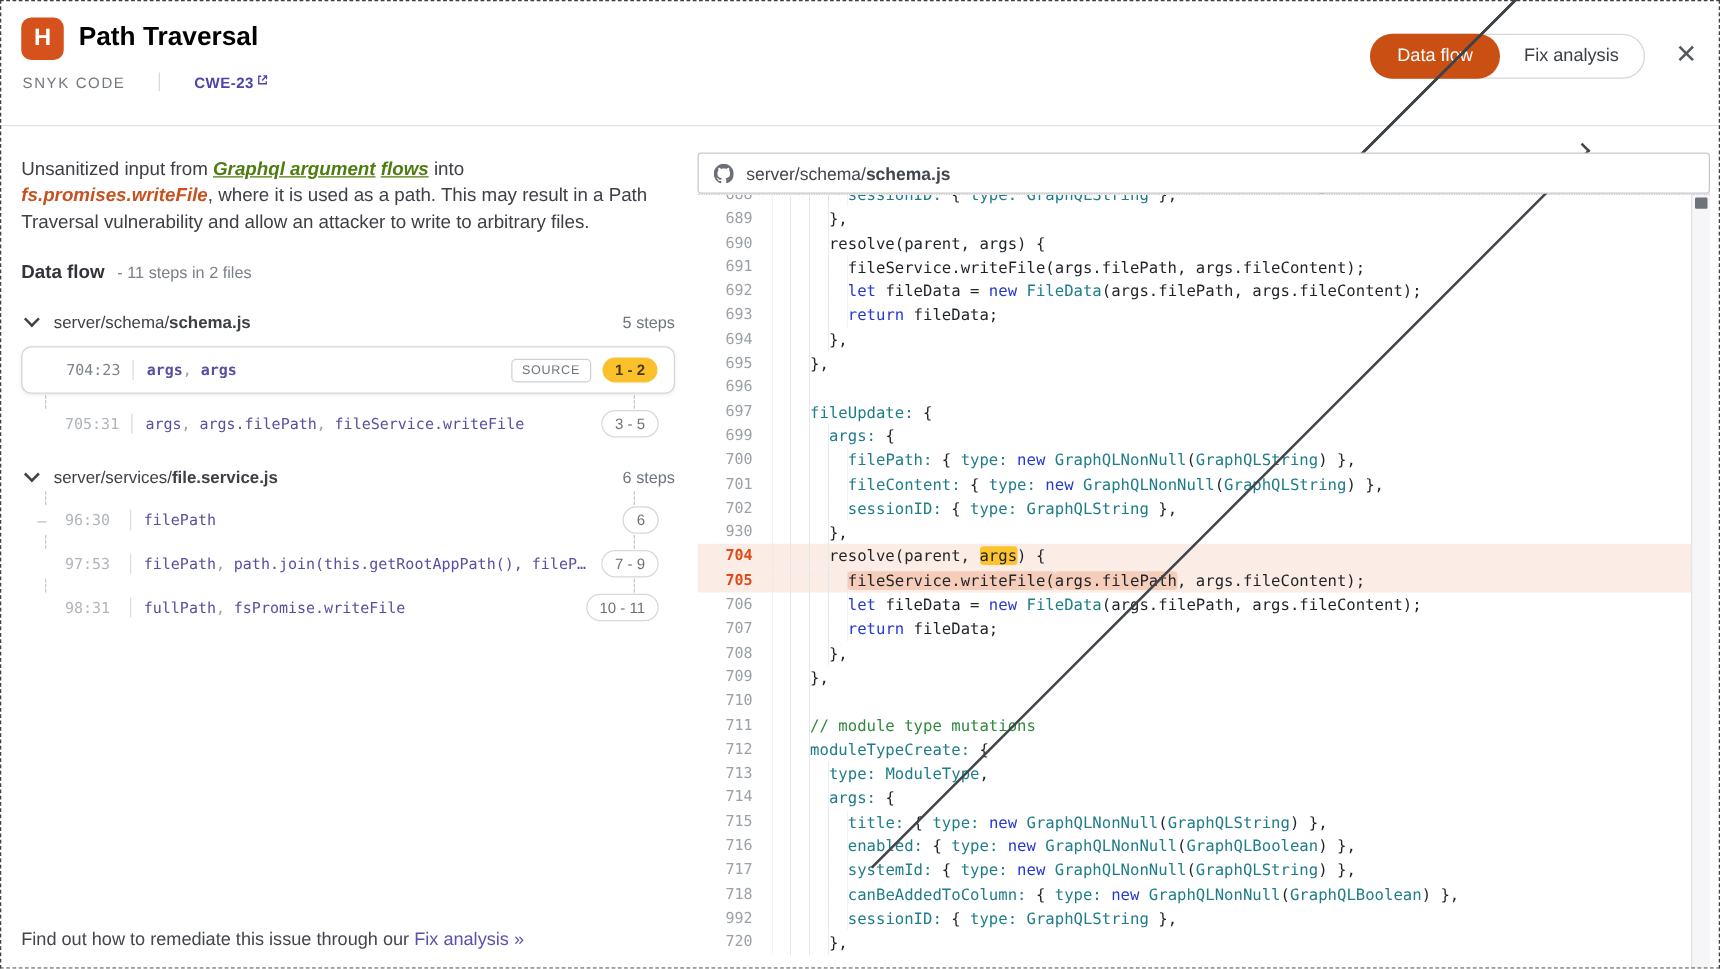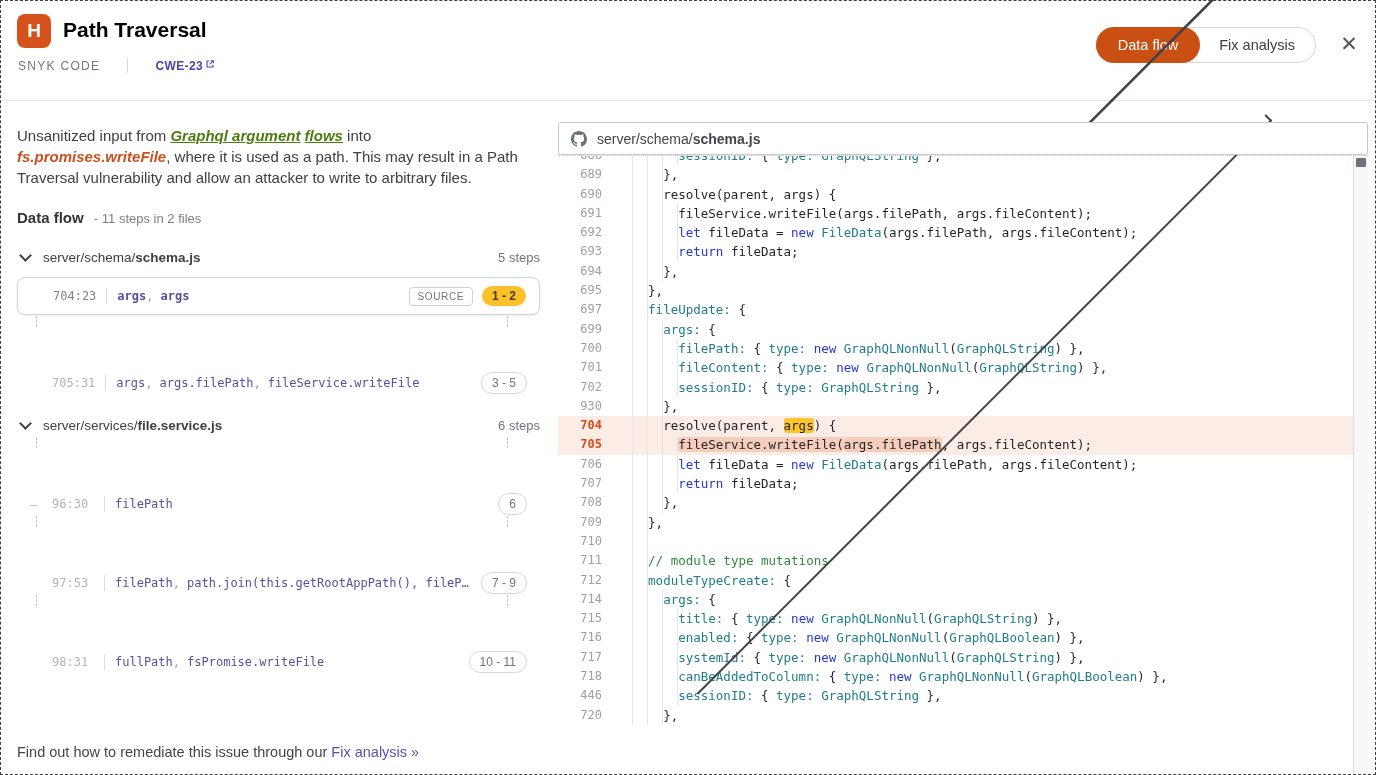--- a/index.html
+++ b/index.html
@@ -41,21 +41,21 @@
 
   .chev{display:inline-block;width:7px;height:7px;border-right:2px solid #3f434b;border-bottom:2px solid #3f434b;}
   .chev.right{transform:rotate(-45deg);}
   .chev.down{transform:rotate(45deg);margin-left:4px;margin-top:-3px;}
   .chev-cell{flex:0 0 12px;display:flex;align-items:center;}
   .dashm{color:#b4b8bd;font-size:13px;flex:0 0 12px;}
 
   .step-card{display:flex;align-items:center;height:36px;border:1px solid #d5d5d8;border-radius:8px;
              box-shadow:0 1px 3px rgba(0,0,0,.09);background:#fff;margin-top:9px;padding:0 13px;
              position:relative;z-index:2;cursor:pointer;justify-content:flex-end;}
-  .step-row{display:flex;align-items:center;height:22px;padding:0 13px;cursor:pointer;margin-top:44px;}
+  .step-row{display:flex;align-items:center;height:22px;padding:0 13px;cursor:pointer;}
   .loc{font-family:"DejaVu Sans Mono",monospace;font-size:12px;color:#b0b5bb;margin-left:10px;min-width:42px;}
   .step-card .loc{color:#7d838d;}
   .vdiv{width:1px;height:16px;background:#dcdcdf;margin:0 10px;flex:0 0 1px;}
   .tok{font-family:"DejaVu Sans Mono",monospace;font-size:12px;color:#57509f;white-space:pre;}
   .step-card .tok{font-weight:bold;}
   .comma{font-family:"DejaVu Sans Mono",monospace;font-size:12px;color:#9aa0a6;margin-right:7px;}
   .src-badge{border:1px solid #cdd2d7;border-radius:4px;color:#6f7680;font-size:10px;letter-spacing:.6px;
              padding:3px 8px;margin-right:9px;background:#fff;}
   .badge{font-size:12px;border-radius:12px;padding:3px 10px;white-space:nowrap;}
   .badge.amber{background:#fbc12d;color:#4d3a00;font-weight:bold;}
@@ -258,20 +258,24 @@
             </div>
             <div class="code-row">
               <div class="ln">694</div>
               <div class="cl"><span class="ind" style="width: 6ch;"></span><span class="pl">},</span></div>
             </div>
             <div class="code-row">
               <div class="ln">695</div>
               <div class="cl"><span class="ind" style="width: 4ch;"></span><span class="pl">},</span></div>
             </div>
             <div class="code-row">
+              <div class="ln">696</div>
+              <div class="cl"><span class="ind" style="width: 4ch;"></span></div>
+            </div>
+            <div class="code-row">
               <div class="ln">697</div>
               <div class="cl"><span class="ind" style="width: 4ch;"></span><span class="pr">fileUpdate:</span><span class="pl"> {</span></div>
             </div>
             <div class="code-row">
               <div class="ln">699</div>
               <div class="cl"><span class="ind" style="width: 6ch;"></span><span class="pr">args:</span><span class="pl"> {</span></div>
             </div>
             <div class="code-row">
               <div class="ln">700</div>
               <div class="cl"><span class="ind" style="width: 8ch;"></span><span class="pr">filePath:</span><span class="pl"> { </span><span class="pr">type:</span><span class="pl"> </span><span class="kw">new</span><span class="pl"> </span><span class="pr">GraphQLNonNull</span><span class="pl">(</span><span class="pr">GraphQLString</span><span class="pl">) },</span></div>
@@ -318,41 +322,45 @@
             </div>
             <div class="code-row">
               <div class="ln">711</div>
               <div class="cl"><span class="ind" style="width: 4ch;"></span><span class="cm">// module type mutations</span></div>
             </div>
             <div class="code-row">
               <div class="ln">712</div>
               <div class="cl"><span class="ind" style="width: 4ch;"></span><span class="pr">moduleTypeCreate:</span><span class="pl"> {</span></div>
             </div>
             <div class="code-row">
+              <div class="ln">713</div>
+              <div class="cl"><span class="ind" style="width: 6ch;"></span><span class="pr">type:</span><span class="pl"> </span><span class="pr">ModuleType</span><span class="pl">,</span></div>
+            </div>
+            <div class="code-row">
               <div class="ln">714</div>
               <div class="cl"><span class="ind" style="width: 6ch;"></span><span class="pr">args:</span><span class="pl"> {</span></div>
             </div>
             <div class="code-row">
               <div class="ln">715</div>
               <div class="cl"><span class="ind" style="width: 8ch;"></span><span class="pr">title:</span><span class="pl"> { </span><span class="pr">type:</span><span class="pl"> </span><span class="kw">new</span><span class="pl"> </span><span class="pr">GraphQLNonNull</span><span class="pl">(</span><span class="pr">GraphQLString</span><span class="pl">) },</span></div>
             </div>
             <div class="code-row">
               <div class="ln">716</div>
               <div class="cl"><span class="ind" style="width: 8ch;"></span><span class="pr">enabled:</span><span class="pl"> { </span><span class="pr">type:</span><span class="pl"> </span><span class="kw">new</span><span class="pl"> </span><span class="pr">GraphQLNonNull</span><span class="pl">(</span><span class="pr">GraphQLBoolean</span><span class="pl">) },</span></div>
             </div>
             <div class="code-row">
               <div class="ln">717</div>
               <div class="cl"><span class="ind" style="width: 8ch;"></span><span class="pr">systemId:</span><span class="pl"> { </span><span class="pr">type:</span><span class="pl"> </span><span class="kw">new</span><span class="pl"> </span><span class="pr">GraphQLNonNull</span><span class="pl">(</span><span class="pr">GraphQLString</span><span class="pl">) },</span></div>
             </div>
             <div class="code-row">
               <div class="ln">718</div>
               <div class="cl"><span class="ind" style="width: 8ch;"></span><span class="pr">canBeAddedToColumn:</span><span class="pl"> { </span><span class="pr">type:</span><span class="pl"> </span><span class="kw">new</span><span class="pl"> </span><span class="pr">GraphQLNonNull</span><span class="pl">(</span><span class="pr">GraphQLBoolean</span><span class="pl">) },</span></div>
             </div>
             <div class="code-row">
-              <div class="ln">446</div>
+              <div class="ln">992</div>
               <div class="cl"><span class="ind" style="width: 8ch;"></span><span class="pr">sessionID:</span><span class="pl"> { </span><span class="pr">type:</span><span class="pl"> </span><span class="pr">GraphQLString</span><span class="pl"> },</span></div>
             </div>
             <div class="code-row">
               <div class="ln">720</div>
               <div class="cl"><span class="ind" style="width: 6ch;"></span><span class="pl">},</span></div>
             </div>
           </div>
       </div>
       <div class="vscroll">
         <div class="thumb"></div>

